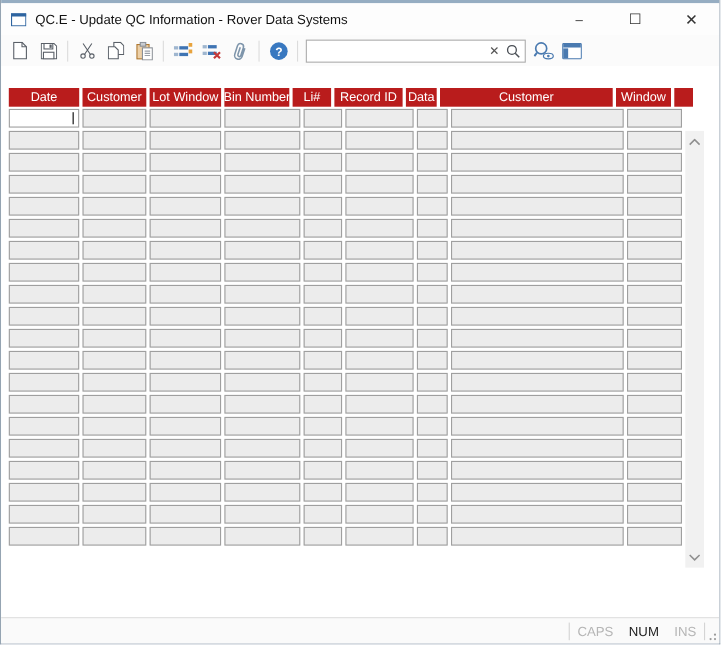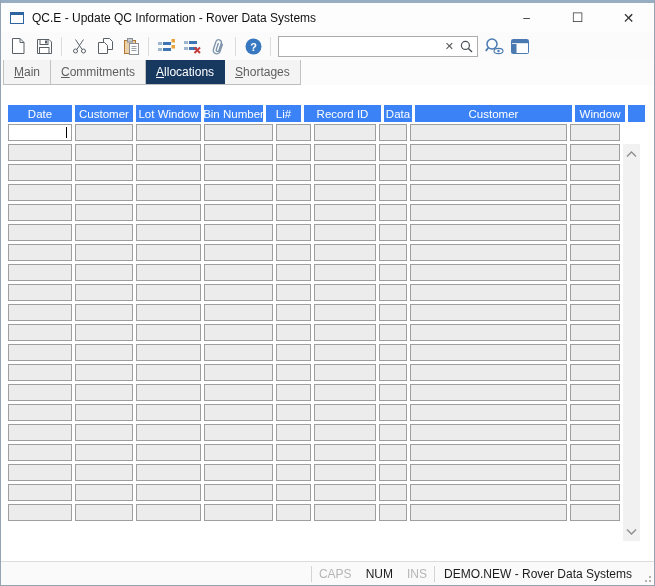--- a/index.html
+++ b/index.html
@@ -48,21 +48,21 @@
          border-right:1px solid #c2c2c2; }
   .tab:first-child { border-left:1px solid #c2c2c2; }
   .tab-label { display:block; }
   .tab-label::first-letter { text-decoration:underline; }
   .tab.active { background:#17385f; color:#fff; border-color:#17385f; }
 
   
   .content { flex:1; position:relative; background:#fff; }
   .grid { position:absolute; left:7px; top:20px; }
   .grid-header { display:flex; }
-  .hcell { height:17px; flex:none; background:#3b82f6; color:#fff; font-size:11.5px;
+  .hcell { height:17px; flex:none; background:#b91c1c; color:#fff; font-size:11.5px;
            display:flex; align-items:center; justify-content:center;
            margin-right:3px; white-space:nowrap; overflow:hidden; }
   .hcap { margin-right:0; }
   .grid-rows { margin-top:2px; }
   .grow { display:flex; margin-bottom:3px; }
   .gcell { height:17px; flex:none; background:#ececec; border:1px solid #9f9f9f;
            margin-right:3px; position:relative; }
   .gcell.active { background:#fff; }
   .caret { position:absolute; right:4px; top:2px; width:1px; height:11px; background:#000; }
 
@@ -194,46 +194,30 @@
     </div>
     <div class="tbtn">
       <svg width="18" height="15" viewBox="0 0 18 15">
         <rect x="0.5" y="0.5" width="17" height="14" rx="1" fill="#fff" stroke="#4a7ab0"></rect>
         <rect x="1" y="1" width="16" height="3.2" fill="#4a7ab0"></rect>
         <rect x="1" y="5" width="4.5" height="9" fill="#4a7ab0"></rect>
       </svg>
     </div>
   </div>
 
-  <div class="tabbar">
-    <div class="tabstrip">
-        <div class="tab">
-          <span class="tab-label">Main</span>
-        </div>
-        <div class="tab">
-          <span class="tab-label">Commitments</span>
-        </div>
-        <div class="tab active">
-          <span class="tab-label">Allocations</span>
-        </div>
-        <div class="tab">
-          <span class="tab-label">Shortages</span>
-        </div>
-      </div>
-  </div>
 
   <div class="content">
     <div class="grid">
       <div class="grid-header">
           <div class="hcell" style="width: 64px;">Date</div>
           <div class="hcell" style="width: 58px;">Customer</div>
           <div class="hcell" style="width: 65px;">Lot Window</div>
           <div class="hcell" style="width: 59px;">Bin Number</div>
           <div class="hcell" style="width: 35px;">Li#</div>
-          <div class="hcell" style="width: 77px;">Record ID</div>
+          <div class="hcell" style="width: 62px;">Record ID</div>
           <div class="hcell" style="width: 28px;">Data</div>
           <div class="hcell" style="width: 157px;">Customer</div>
           <div class="hcell" style="width: 50px;">Window</div>
           <div class="hcell hcap" style="width: 17px;"></div>
         </div>
       <div class="grid-rows">
           <div class="grow">
             <div class="gcell active" style="width: 64px;">
               <div class="caret"></div>
             </div>
@@ -473,20 +457,19 @@
 
   <div class="statusbar">
     <div class="status-spacer"></div>
     <div class="ssep"></div>
     <div class="status-indicators">
         <div class="sind">CAPS</div>
         <div class="sind on">NUM</div>
         <div class="sind">INS</div>
       </div>
     <div class="ssep"></div>
-    <div class="status-conn">DEMO.NEW - Rover Data Systems</div>
     <svg class="size-grip" viewBox="0 0 12 18">
       <circle cx="9" cy="10" r="1" fill="#9a9a9a"></circle>
       <circle cx="5" cy="14" r="1" fill="#9a9a9a"></circle>
       <circle cx="9" cy="14" r="1" fill="#9a9a9a"></circle>
     </svg>
   </div>
 </div>
 
 </body></html>

